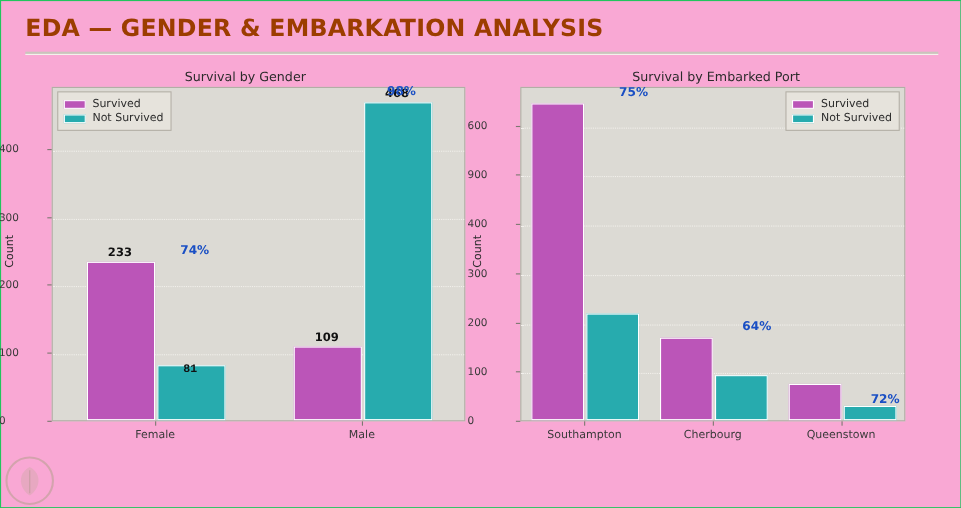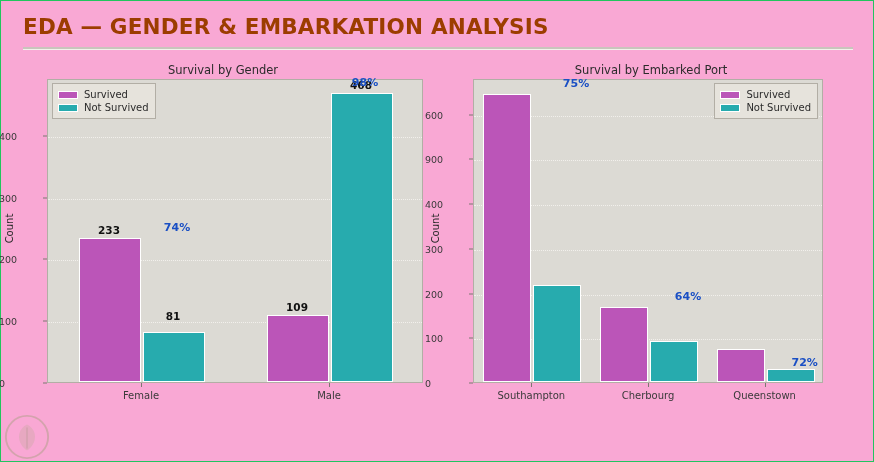--- a/index.html
+++ b/index.html
@@ -205,21 +205,21 @@
       <div class="ytick-mark" style="left: 26px; top: 258.211px;"></div>
       <div class="ytick-label" style="right: 390px; top: 258.211px; width: 40px;">100</div>
       <div class="ytick-mark" style="left: 26px; top: 196.423px;"></div>
       <div class="ytick-label" style="right: 390px; top: 196.423px; width: 40px;">200</div>
       <div class="ytick-mark" style="left: 26px; top: 134.634px;"></div>
       <div class="ytick-label" style="right: 390px; top: 134.634px; width: 40px;">300</div>
       <div class="ytick-mark" style="left: 26px; top: 72.8455px;"></div>
       <div class="ytick-label" style="right: 390px; top: 72.8455px; width: 40px;">400</div>
       <div class="ylabel" style="width: 60px; left: -38px; top: 160px;">Count</div>
       <div class="bar-value" style="left: 92px; top: 161.033px;">233</div>
-      <div class="bar-value" style="left: 156px; top: 247px;">81</div>
+      <div class="bar-value" style="left: 156px; top: 267px; font-family: Liberation Mono, monospace;">81</div>
       <div class="xtick-mark" style="left: 124px; top: 320px;"></div>
       <div class="xtick-label" style="left: 124px; top: 327px;">Female</div>
       <div class="pct-label" style="color: rgb(26, 79, 196); left: 160px; top: 158.033px;">74%</div>
       <div class="bar-value" style="left: 280px; top: 237.65px;">109</div>
       <div class="bar-value" style="left: 344px; top: 15.8293px;">468</div>
       <div class="xtick-mark" style="left: 312px; top: 320px;"></div>
       <div class="xtick-label" style="left: 312px; top: 327px;">Male</div>
       <div class="pct-label" style="color: rgb(26, 79, 196); left: 348px; top: 12.8293px;">98%</div>
       <div class="legend" style="left: 35px; top: 20px;">
         <div class="legend-row">

